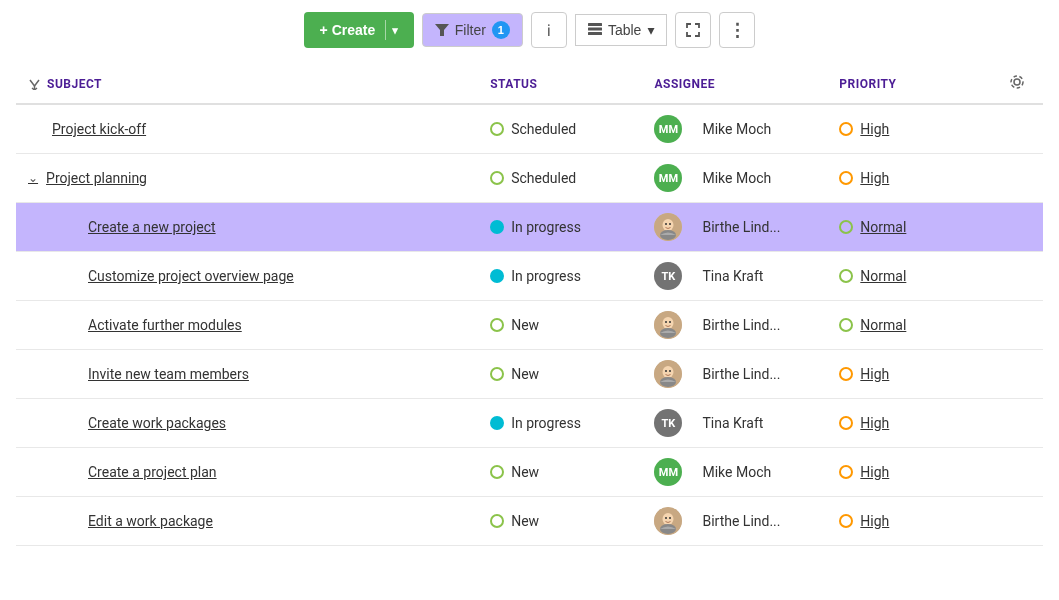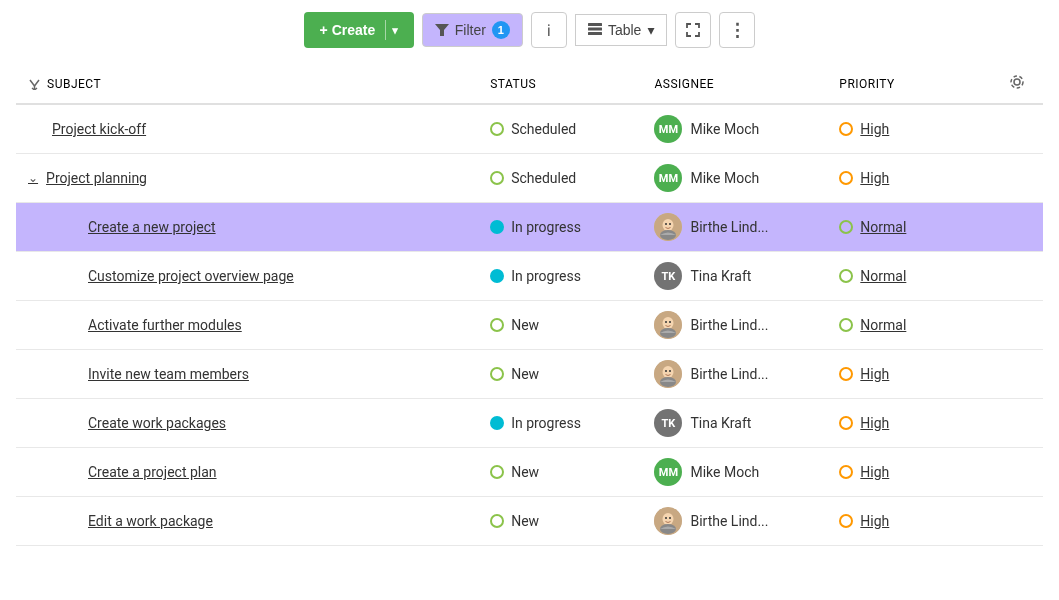--- a/index.html
+++ b/index.html
@@ -108,22 +108,22 @@
       width: 100%;
       border-collapse: collapse;
     }
     thead tr {
       border-bottom: 2px solid #e0e0e0;
     }
     thead th {
       text-align: left;
       padding: 10px 12px;
       font-size: 12px;
-      font-weight: 400;
-      color: #000000;
+      font-weight: 700;
+      color: #4c1d95;
       letter-spacing: 0.5px;
       text-transform: uppercase;
     }
     thead th.subject-col {
       width: 45%;
     }
     thead th.status-col {
       width: 16%;
     }
     thead th.assignee-col {
@@ -201,21 +201,21 @@
       border-color: #ff9800;
       background: transparent;
     }
     .priority-dot.normal {
       border-color: #8bc34a;
       background: transparent;
     }
     .assignee-cell {
       display: flex;
       align-items: center;
-      gap: 8px;
+      gap: 20px;
     }
     .avatar {
       width: 28px;
       height: 28px;
       border-radius: 50%;
       display: flex;
       align-items: center;
       justify-content: center;
       font-size: 11px;
       font-weight: 700;

